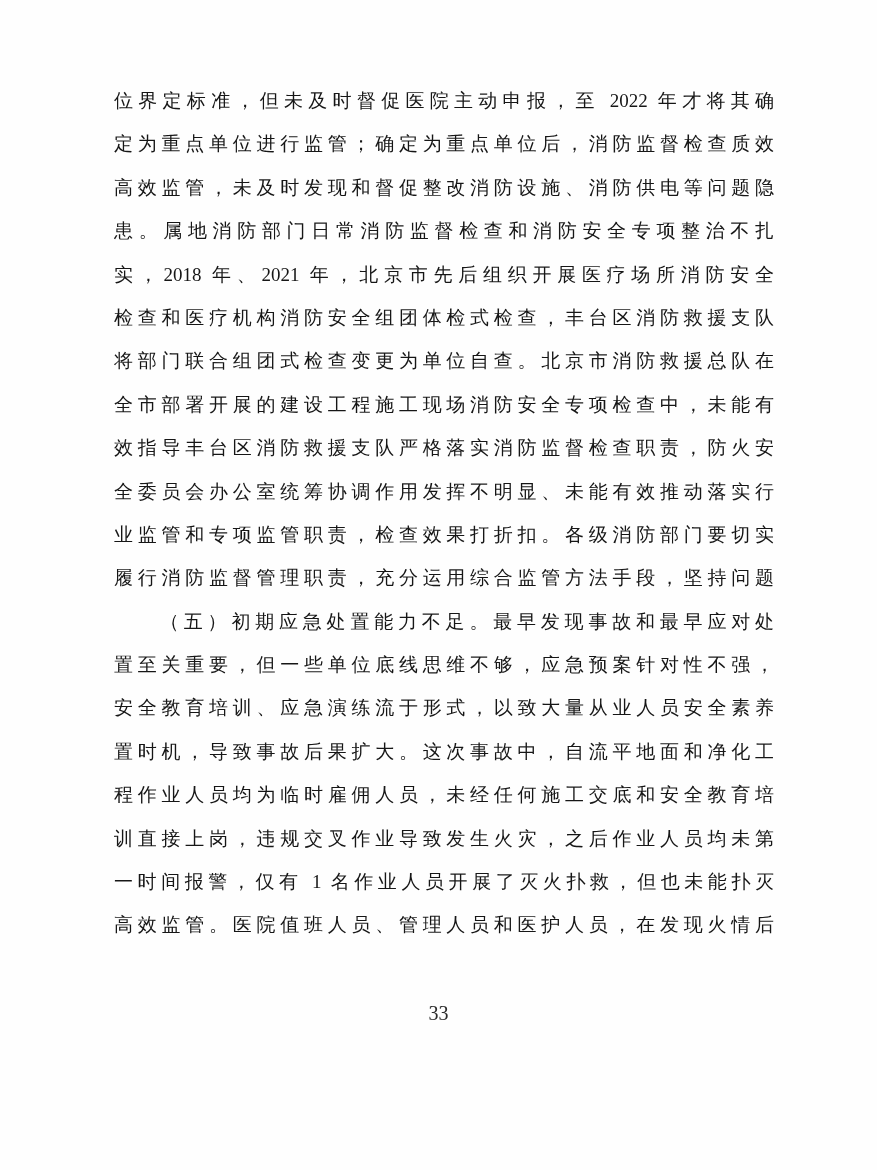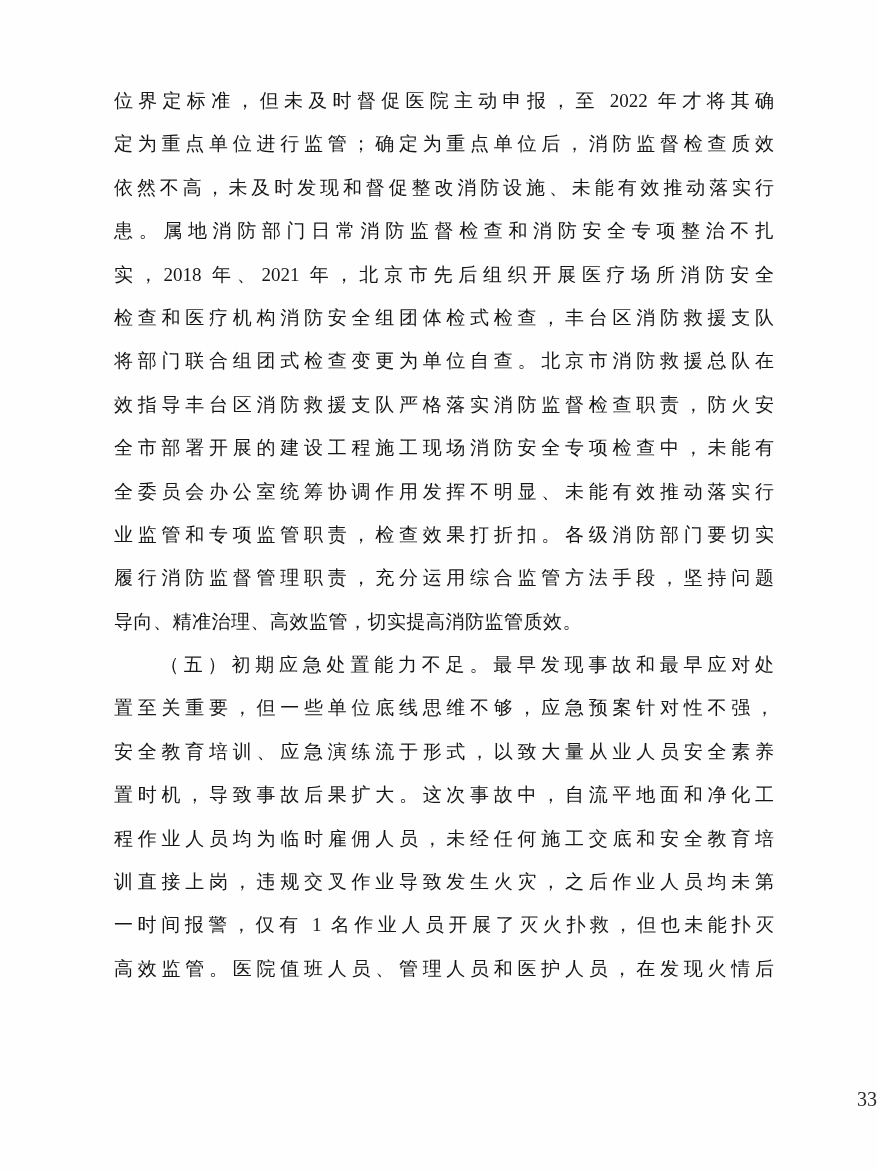--- a/index.html
+++ b/index.html
@@ -41,53 +41,52 @@
     letter-spacing: 0.5px;
   }
   .line.indent {
     text-indent: 46px;
   }
   .para-heading {
     font-weight: normal;
   }
   .page-number {
     position: absolute;
-    top: 1084px;
+    top: 998px;
     left: 0;
     width: 877px;
     height: 30px;
     line-height: 30px;
-    text-align: right;
+    text-align: center;
     font-size: 20px;
     color: #2a2a2a;
   }
 </style>
 </head>
 <body>
 
 <div class="doc-page">
 
   <div class="text-block">
 
     <div>
         <div class="line">位界定标准，但未及时督促医院主动申报，至 2022 年才将其确</div>
         <div class="line">定为重点单位进行监管；确定为重点单位后，消防监督检查质效</div>
-        <div class="line">依然不高，未及时发现和督促整改消防设施、未能有效推动落实行</div>
+        <div class="line">高效监管，未及时发现和督促整改消防设施、消防供电等问题隐</div>
         <div class="line">患。属地消防部门日常消防监督检查和消防安全专项整治不扎</div>
         <div class="line">实，2018 年、2021 年，北京市先后组织开展医疗场所消防安全</div>
         <div class="line">检查和医疗机构消防安全组团体检式检查，丰台区消防救援支队</div>
         <div class="line">将部门联合组团式检查变更为单位自查。北京市消防救援总队在</div>
+        <div class="line">全市部署开展的建设工程施工现场消防安全专项检查中，未能有</div>
         <div class="line">效指导丰台区消防救援支队严格落实消防监督检查职责，防火安</div>
-        <div class="line">全市部署开展的建设工程施工现场消防安全专项检查中，未能有</div>
         <div class="line">全委员会办公室统筹协调作用发挥不明显、未能有效推动落实行</div>
         <div class="line">业监管和专项监管职责，检查效果打折扣。各级消防部门要切实</div>
         <div class="line">履行消防监督管理职责，充分运用综合监管方法手段，坚持问题</div>
       </div>
 
-    <div class="line flush">导向、精准治理、高效监管，切实提高消防监管质效。</div>
 
     <div class="line indent"><span class="para-heading">（五）初期应急处置能力不足。</span><span>最早发现事故和最早应对处</span></div>
 
     <div>
         <div class="line">置至关重要，但一些单位底线思维不够，应急预案针对性不强，</div>
         <div class="line">安全教育培训、应急演练流于形式，以致大量从业人员安全素养</div>
         <div class="line">置时机，导致事故后果扩大。这次事故中，自流平地面和净化工</div>
         <div class="line">程作业人员均为临时雇佣人员，未经任何施工交底和安全教育培</div>
         <div class="line">训直接上岗，违规交叉作业导致发生火灾，之后作业人员均未第</div>
         <div class="line">一时间报警，仅有 1 名作业人员开展了灭火扑救，但也未能扑灭</div>

